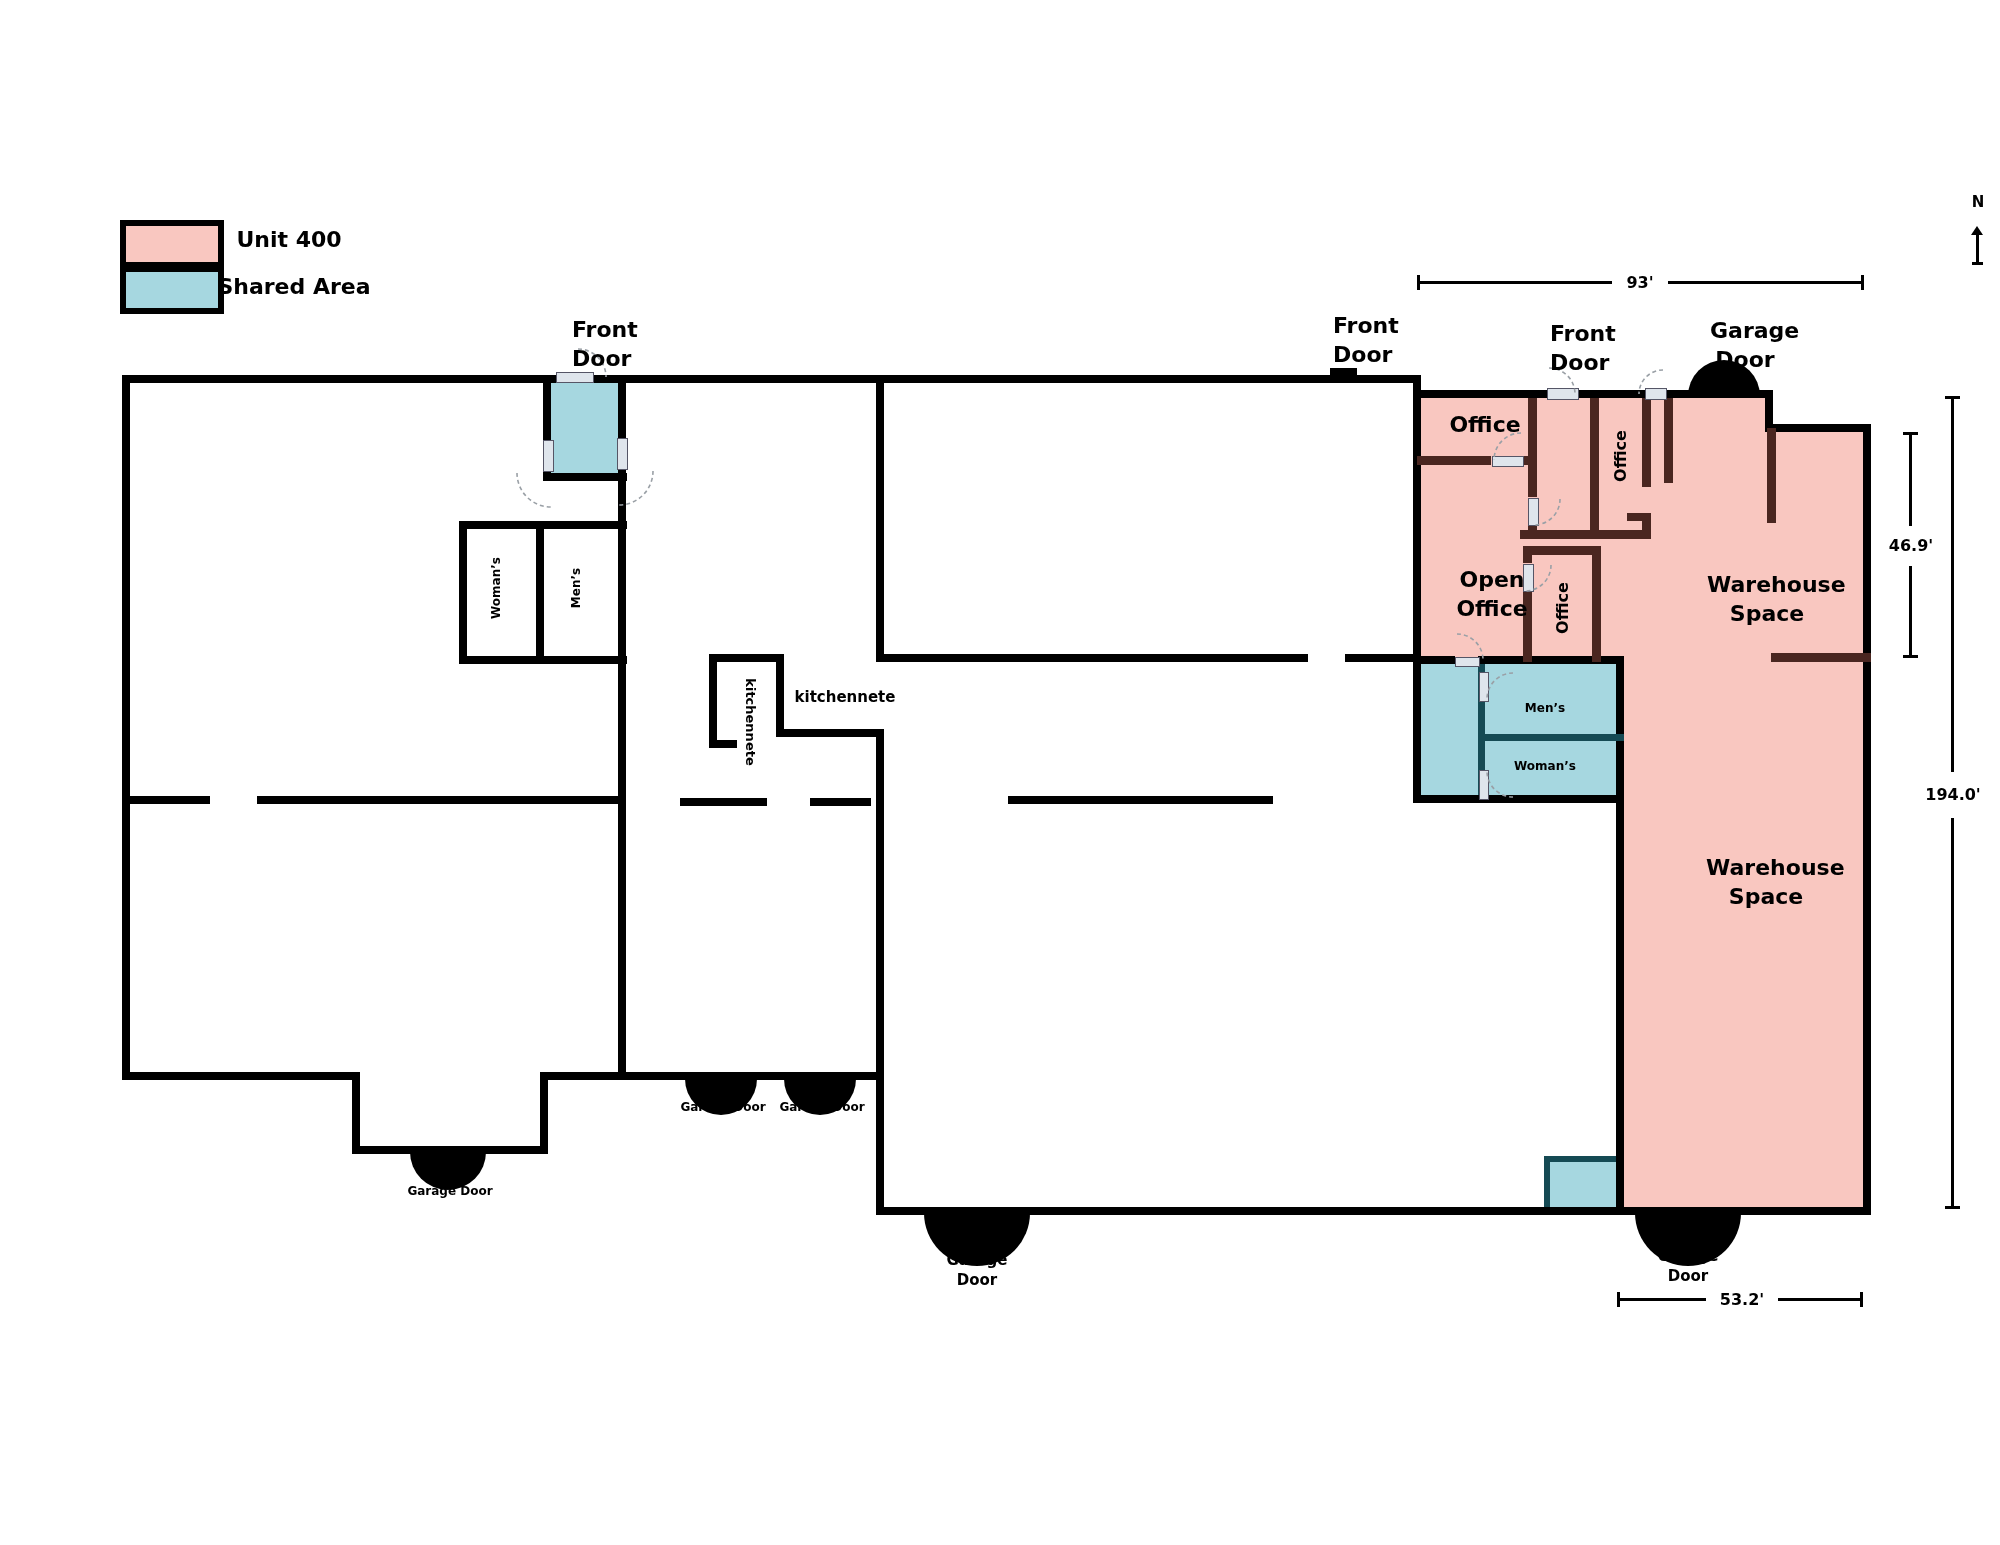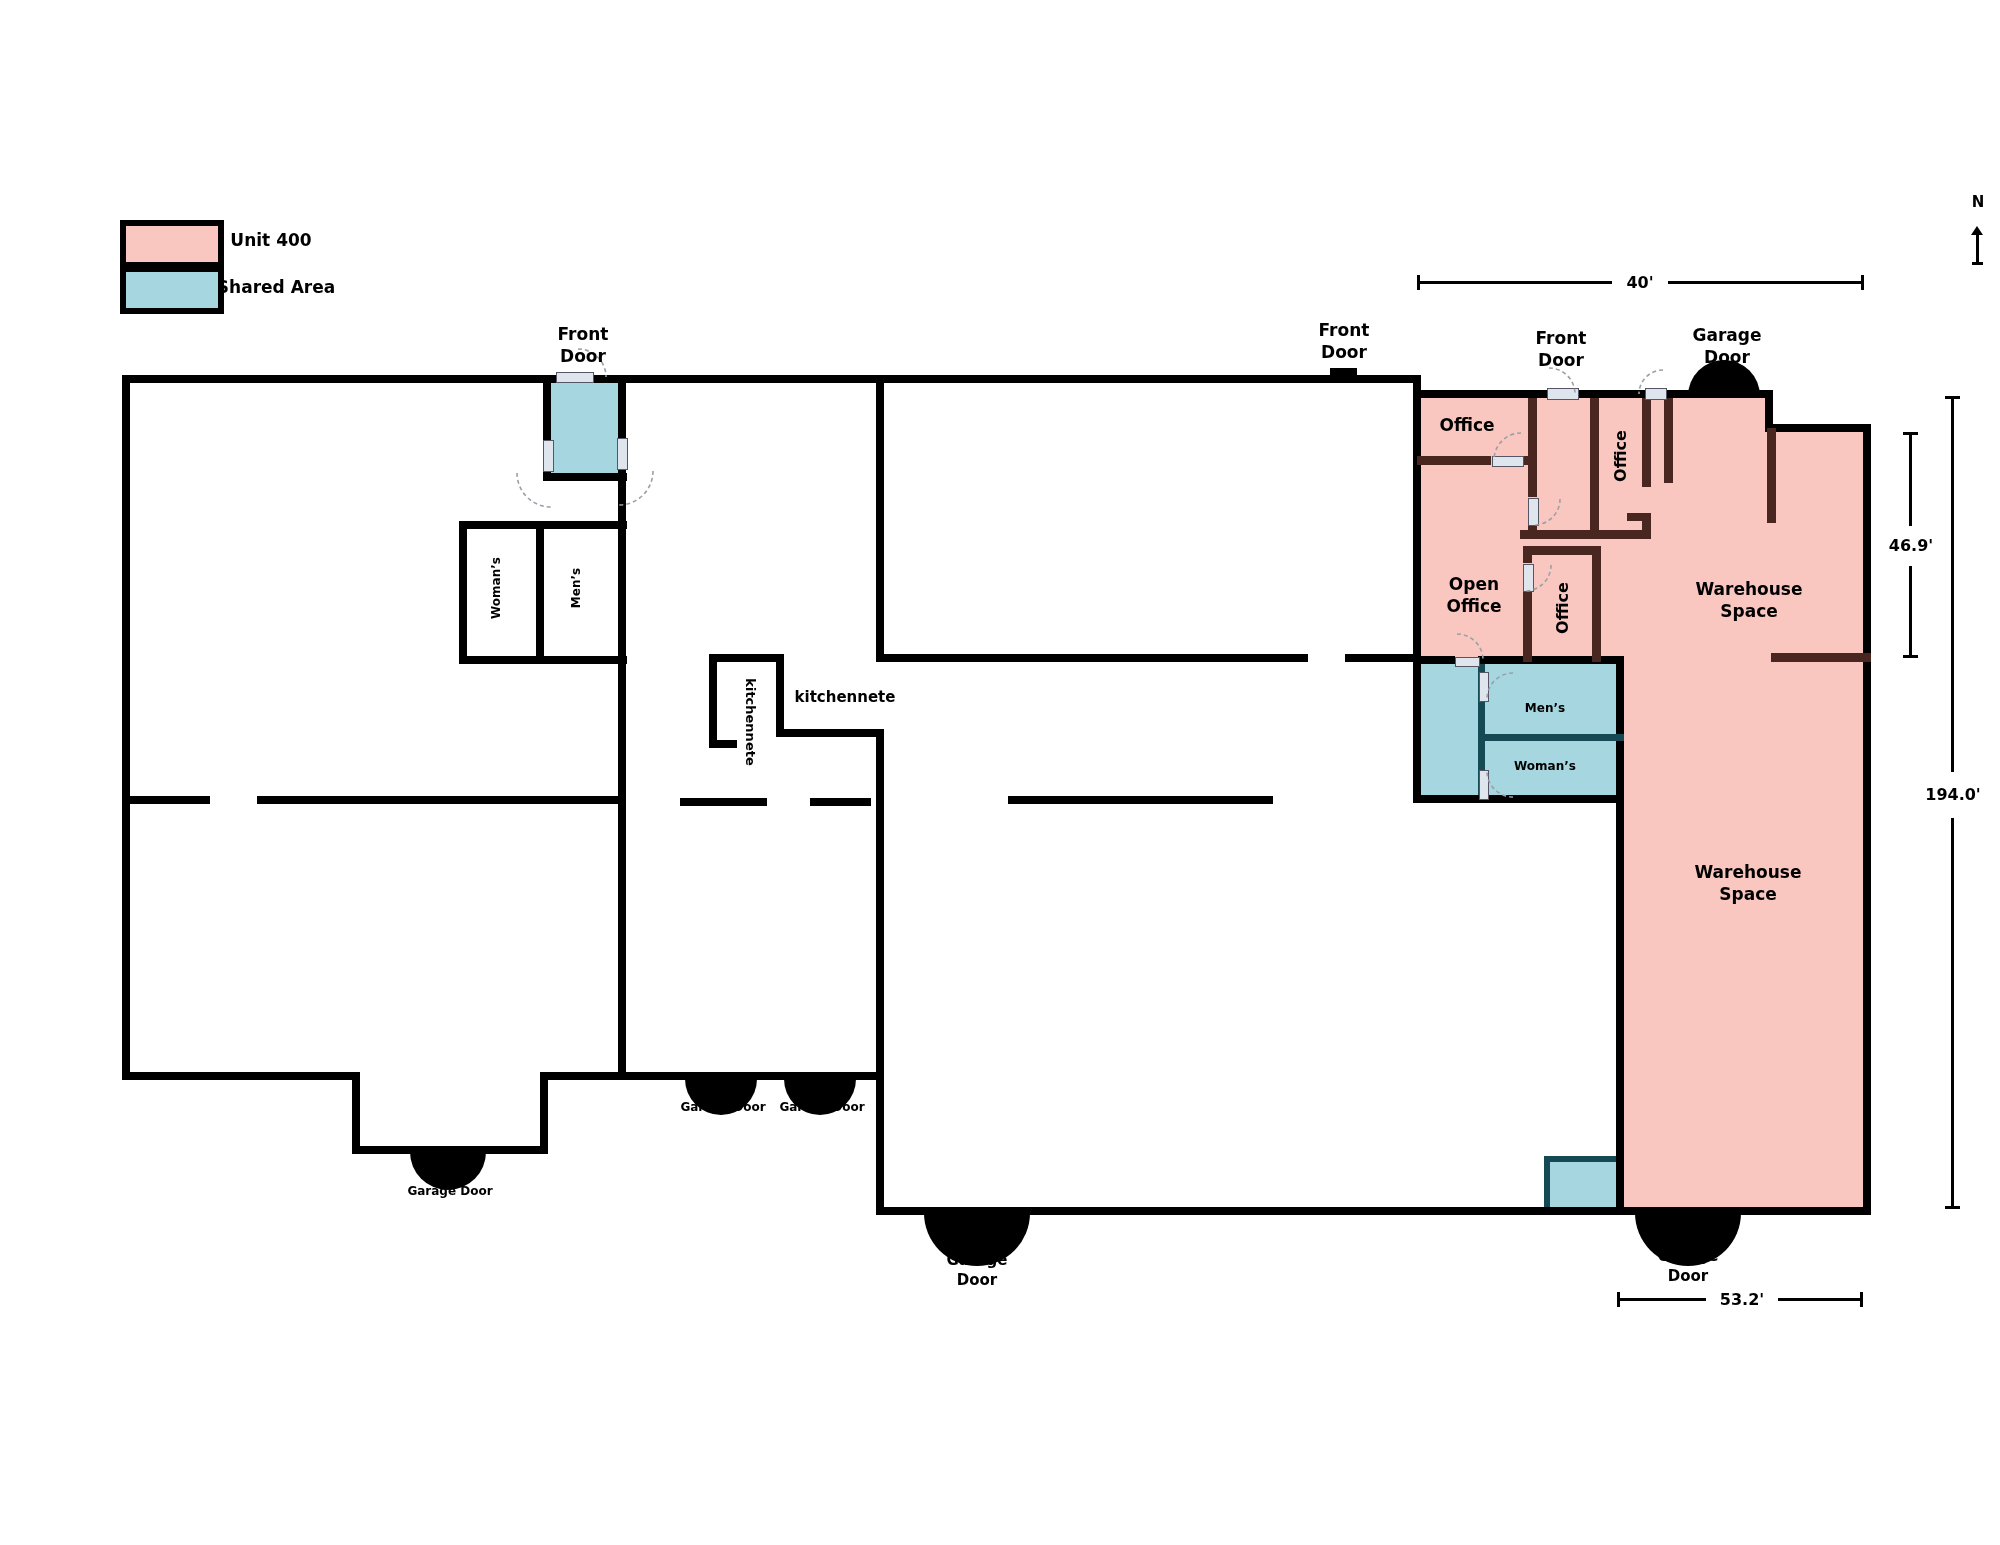--- a/index.html
+++ b/index.html
@@ -10,21 +10,21 @@
   .m{background:#4a2620;}
   .t{background:#154a54;}
   .fill-pink{background:#f9c7c0;}
   .fill-blue{background:#a6d7e0;}
   .dm{background:#dfe5ec;border:1px solid #556;}
   .lbl{font-weight:bold;text-align:center;transform:translate(-50%,-50%);line-height:1.3;white-space:nowrap;}
   .wrap{white-space:normal;}
   .rot-ccw{transform:translate(-50%,-50%) rotate(-90deg);}
   .rot-cw{transform:translate(-50%,-50%) rotate(90deg);}
   .seg{background:#000;}
-  .f17{font-size:17px;} .f16{font-size:16px;} .f15{font-size:15px;} .f13{font-size:13px;} .f12{font-size:12px;}
+  .f17{font-size:22px;margin-left:18px;} .f16{font-size:16px;} .f15{font-size:15px;} .f13{font-size:13px;} .f12{font-size:12px;}
   svg{position:absolute;left:0;top:0;pointer-events:none;}
 </style>
 </head>
 <body>
 
 <div id="plan">
 
   <div class="fill fill-pink" style="left:1421px;top:398px;width:352px;height:261px;"></div>
   <div class="fill fill-pink" style="left:1773px;top:432px;width:94px;height:227px;"></div>
   <div class="fill fill-pink" style="left:1622px;top:659px;width:245px;height:552px;"></div>
@@ -137,21 +137,21 @@
   <div class="fill" style="left:120px;top:266px;width:92px;height:36px;background:#a6d7e0;border:6px solid #000;"></div>
   <div class="lbl f17" style="left:276px;top:287px;">Shared Area</div>
 
   <div class="lbl f15" style="left:1978px;top:203px;">N</div>
   <div class="fill" style="left:1976px;top:234px;width:3px;height:30px;background:#000;"></div>
   <div class="fill" style="left:1971px;top:226px;width:0;height:0;border-left:6px solid transparent;border-right:6px solid transparent;border-bottom:9px solid #000;"></div>
   <div class="fill" style="left:1972px;top:262px;width:11px;height:3px;background:#000;"></div>
 
   <div class="tick" style="left:1417px;top:275px;width:3px;height:15px;background:#000;"></div>
   <div class="seg" style="left:1420px;top:281px;width:192px;height:3px;"></div>
-  <div class="lbl f16" style="left:1640px;top:283px;">40'</div>
+  <div class="lbl f16" style="left:1640px;top:283px;">93'</div>
   <div class="seg" style="left:1668px;top:281px;width:193px;height:3px;"></div>
   <div class="tick" style="left:1861px;top:275px;width:3px;height:15px;background:#000;"></div>
 
   <div class="tick" style="left:1903px;top:432px;width:15px;height:3px;background:#000;"></div>
   <div class="seg" style="left:1909px;top:434px;width:3px;height:92px;"></div>
   <div class="lbl f16" style="left:1911px;top:546px;">46.9'</div>
   <div class="seg" style="left:1909px;top:566px;width:3px;height:90px;"></div>
   <div class="tick" style="left:1903px;top:655px;width:15px;height:3px;background:#000;"></div>
 
   <div class="tick" style="left:1945px;top:396px;width:15px;height:3px;background:#000;"></div>

